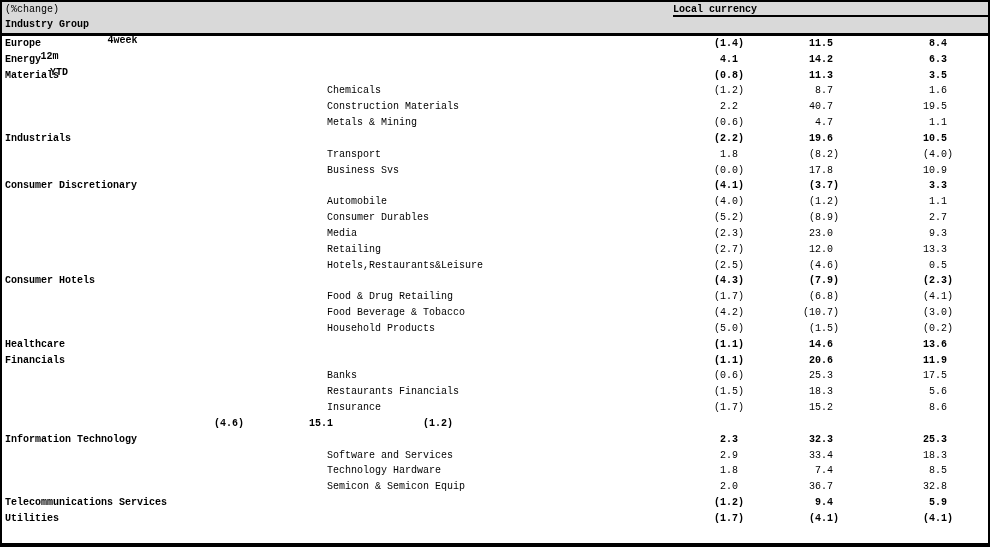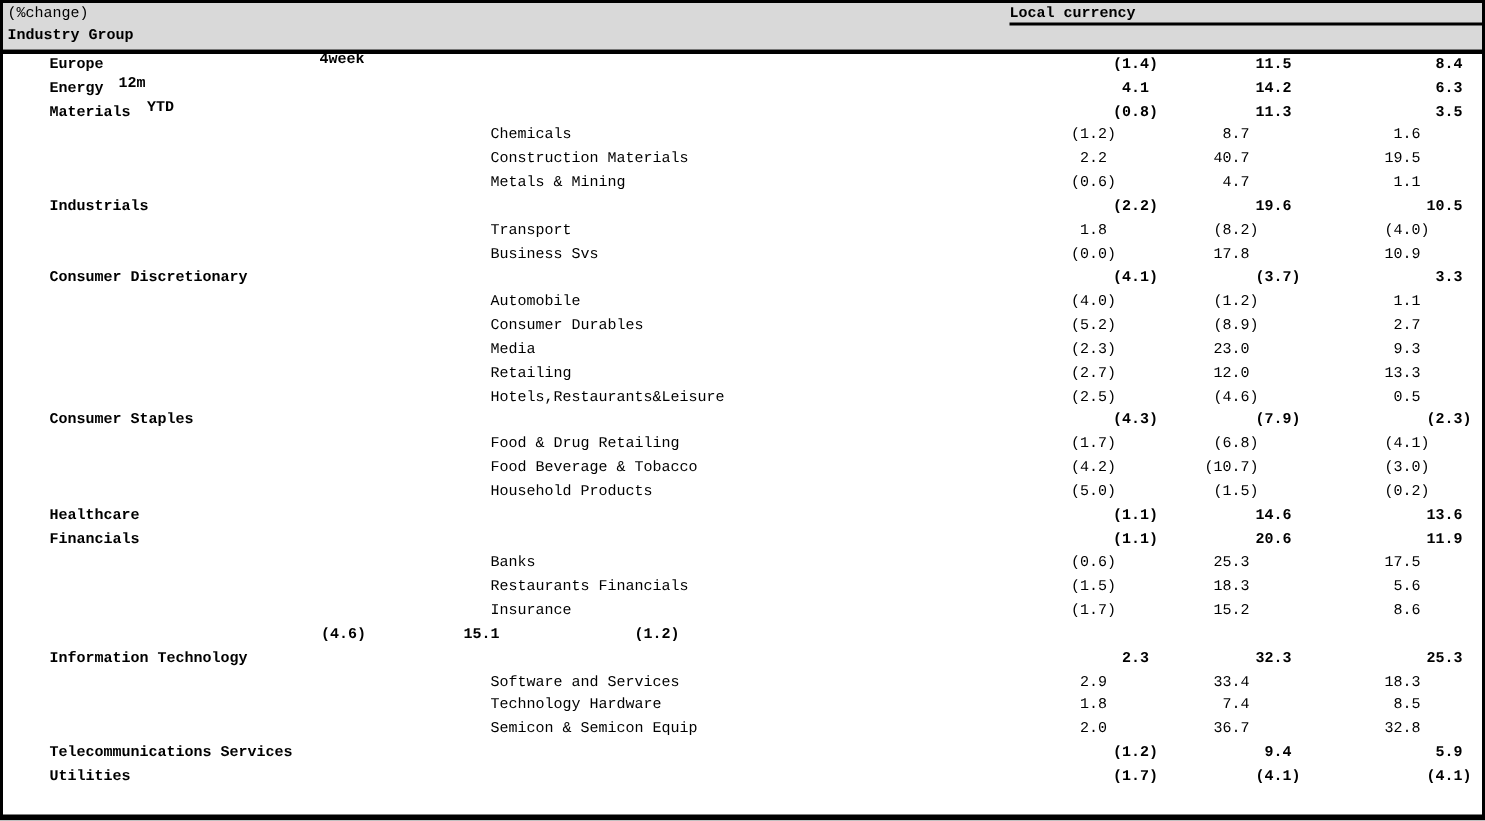--- a/index.html
+++ b/index.html
@@ -19,31 +19,31 @@
   .hdr{background:#d9d9d9;}
   .hdr-row1{display:flex;height:15px;line-height:15px;}
   .corner{width:671px;box-sizing:border-box;padding-left:3px;font-weight:normal;}
   .lc-cell{
     width:315px;box-sizing:border-box;
     font-weight:bold;
     border-bottom:2px solid #000;
   }
   .hdr-row2{display:flex;height:16px;line-height:16px;flex-direction:column;}
   .ig{width:500px;box-sizing:border-box;padding-left:3px;font-weight:bold;}
-  .colhead{box-sizing:border-box;text-align:right;font-weight:bold;}
+  .colhead{box-sizing:border-box;text-align:center;font-weight:bold;}
   .c-4week{width:241px;}
   .c-12m{width:95px;}
   .c-ytd{width:114px;}
   .tail{width:36px;}
   .thick-line{height:3px;background:#000;}
   
   .rows{background:#fff;}
   .t-row{display:flex;height:15.84px;line-height:15.84px;}
   .lbl{width:500px;box-sizing:border-box;padding-left:3px;white-space:nowrap;overflow:hidden;}
-  .lvl0 .lbl{font-weight:bold;margin-left:28px;}
+  .lvl0 .lbl{font-weight:bold;}
   .lvl1 .lbl{padding-left:325px;font-weight:normal;}
   .num{box-sizing:border-box;text-align:right;white-space:nowrap;}
   .lvl0 .num{font-weight:bold;}
   .n1{width:241px;}
   .n2{width:95px;}
   .n3{width:114px;}
   .ps{display:inline-block;width:5px;text-align:left;}
 </style>
 </head>
 <body>
@@ -148,21 +148,21 @@
         <div class="num n2"><span>12.0</span><span class="ps"></span></div>
         <div class="num n3"><span>13.3</span><span class="ps"></span></div>
       </div>
       <div class="t-row lvl1">
         <div class="lbl">Hotels,Restaurants&amp;Leisure</div>
         <div class="num n1"><span>(2.5</span><span class="ps">)</span></div>
         <div class="num n2"><span>(4.6</span><span class="ps">)</span></div>
         <div class="num n3"><span>0.5</span><span class="ps"></span></div>
       </div>
       <div class="t-row lvl0">
-        <div class="lbl">Consumer Staples</div>
+        <div class="lbl">Consumer Hotels</div>
         <div class="num n1"><span>(4.3</span><span class="ps">)</span></div>
         <div class="num n2"><span>(7.9</span><span class="ps">)</span></div>
         <div class="num n3"><span>(2.3</span><span class="ps">)</span></div>
       </div>
       <div class="t-row lvl1">
         <div class="lbl">Food &amp; Drug Retailing</div>
         <div class="num n1"><span>(1.7</span><span class="ps">)</span></div>
         <div class="num n2"><span>(6.8</span><span class="ps">)</span></div>
         <div class="num n3"><span>(4.1</span><span class="ps">)</span></div>
       </div>

